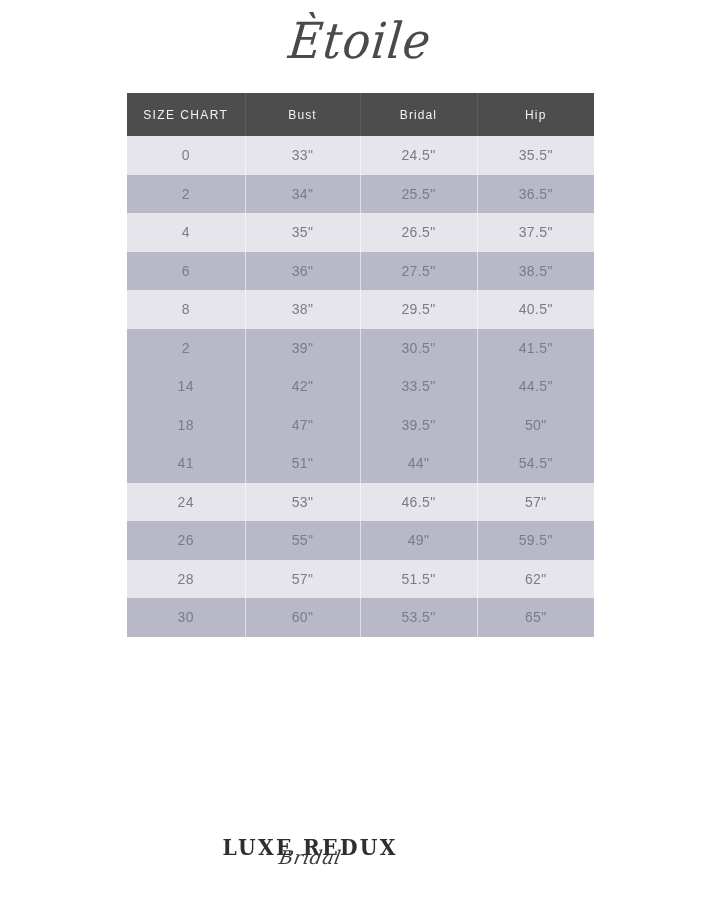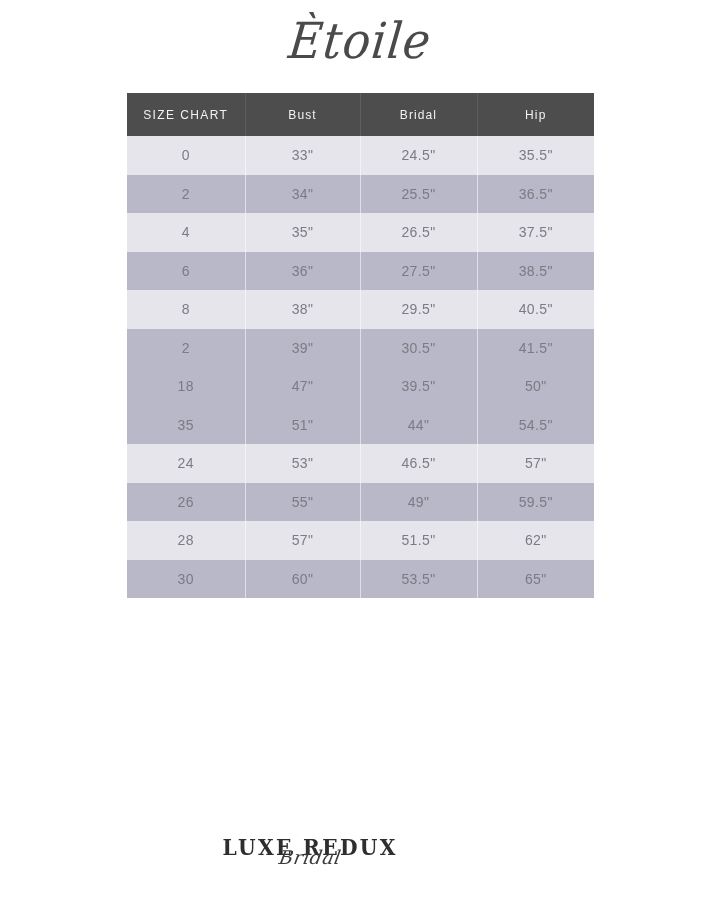--- a/index.html
+++ b/index.html
@@ -184,27 +184,33 @@
         <td>29.5"</td>
         <td>40.5"</td>
       </tr>
       <tr class="band-dark">
         <td>2</td>
         <td>39"</td>
         <td>30.5"</td>
         <td>41.5"</td>
       </tr>
       <tr class="band-dark">
+        <td>14</td>
+        <td>42"</td>
+        <td>33.5"</td>
+        <td>44.5"</td>
+      </tr>
+      <tr class="band-dark">
         <td>18</td>
         <td>47"</td>
         <td>39.5"</td>
         <td>50"</td>
       </tr>
       <tr class="band-dark">
-        <td>35</td>
+        <td>41</td>
         <td>51"</td>
         <td>44"</td>
         <td>54.5"</td>
       </tr>
       <tr class="band-light">
         <td>24</td>
         <td>53"</td>
         <td>46.5"</td>
         <td>57"</td>
       </tr>

